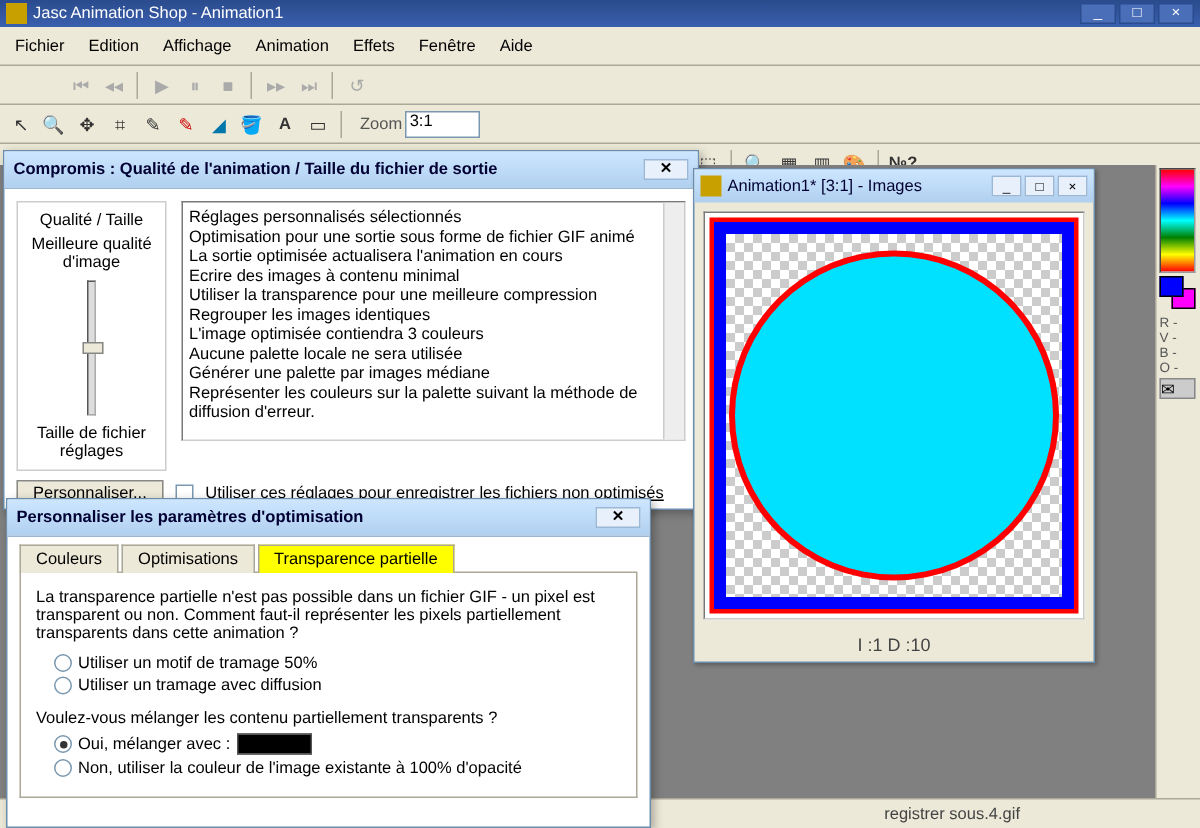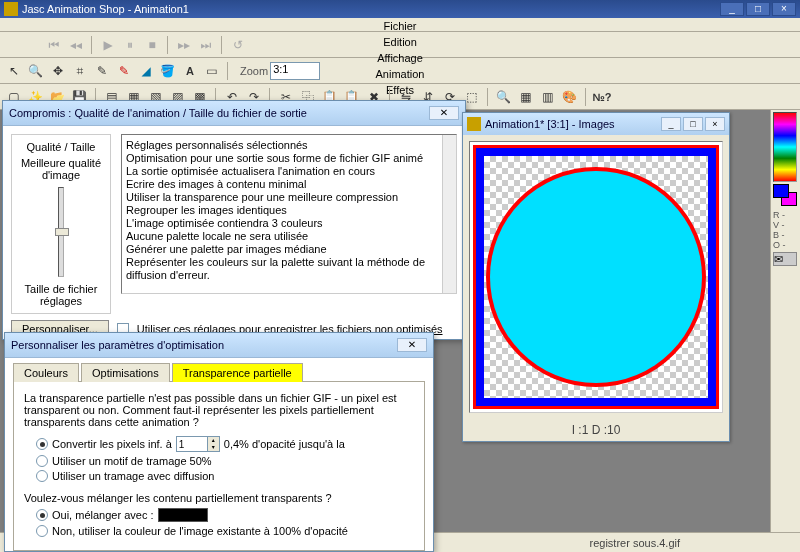--- a/index.html
+++ b/index.html
@@ -6,21 +6,21 @@
 body { width: 800px; height: 552px; background: #888; overflow: hidden; position: relative; }
 
 
 .titlebar { height: 18px; background: linear-gradient(#2a4b8d,#3a5fad); color: #fff; display: flex; align-items: center; padding: 0 4px; }
 .titlebar .icon { width: 14px; height: 14px; background: #c8a000; margin-right: 4px; }
 .titlebar .ttl { flex: 1; font-size: 11px; }
 .titlebar .ctrls { display: flex; gap: 2px; }
 .titlebar .ctrls div { width: 24px; height: 14px; background: #4a6fb8; border: 1px solid #2a4b8d; text-align: center; line-height: 12px; font-size: 10px; color: #fff; }
 
 
-.menubar { height: 14px; background: #ece9d8; display: flex; align-items: center; padding: 0 2px; border-bottom: 1px solid #aca899; flex-direction: column; }
+.menubar { height: 26px; background: #ece9d8; display: flex; align-items: center; padding: 0 2px; border-bottom: 1px solid #aca899; }
 .menubar span { padding: 2px 8px; }
 
 
 .toolbar { height: 26px; background: #ece9d8; display: flex; align-items: center; padding: 0 4px; gap: 2px; border-bottom: 1px solid #aca899; }
 .tb-btn { width: 20px; height: 20px; border: 1px solid transparent; display: inline-flex; align-items: center; justify-content: center; font-size: 12px; color: #333; }
 .tb-btn.disabled { color: #aaa; }
 .tb-sep { width: 2px; height: 18px; border-left: 1px solid #aca899; margin: 0 3px; }
 .zoom-lbl { margin-left: 6px; color: #555; }
 .zoom-sel { width: 50px; height: 18px; border: 1px solid #7a98af; background: #fff; padding: 0 2px; }
 
@@ -31,21 +31,21 @@
 .palette { position: absolute; right: 0; top: 110px; width: 30px; bottom: 0; background: #ece9d8; border-left: 1px solid #aca899; padding: 2px; }
 .palette .rainbow { width: 24px; height: 70px; background: linear-gradient(to bottom, red, magenta, blue, cyan, green, yellow, red); margin-bottom: 2px; border: 1px inset #999; }
 .palette .fgbg { width: 24px; height: 22px; position: relative; margin-bottom: 4px; }
 .palette .fg { width: 16px; height: 14px; background: #0000ff; border: 1px solid #000; position: absolute; left: 0; top: 0; }
 .palette .bg { width: 16px; height: 14px; background: #ff00ff; border: 1px solid #000; position: absolute; right: 0; bottom: 0; }
 .palette .chars { font-size: 9px; color: #555; line-height: 10px; }
 .palette .mail { width: 24px; height: 14px; background: #ccc; border: 1px solid #888; margin-top: 2px; }
 
 
 .dlg { position: absolute; background: #fff; border: 1px solid #6b8eae; box-shadow: 2px 2px 6px rgba(0,0,0,.3); }
-.dlg-title { height: 22px; background: linear-gradient(#cde6ff,#b0d0f0); display: flex; align-items: center; padding: 12px 6px; border-bottom: 1px solid #9bb8d6; }
+.dlg-title { height: 22px; background: linear-gradient(#cde6ff,#b0d0f0); display: flex; align-items: center; padding: 12px 6px; border-bottom: 1px solid #9bb8d6; font-weight: bold; }
 .dlg-title .t { flex: 1; font-size: 11px; color: #003; }
 .dlg-title .x { width: 30px; height: 14px; border: 1px solid #9bb8d6; text-align: center; line-height: 12px; margin-left: 4px; background: #e8f0fb; font-size: 10px; }
 .dlg-body { padding: 8px; color: #000; }
 
 
 .dlg-compromise { left: 2px; top: 100px; width: 464px; height: 240px; }
 .comp-row { display: flex; gap: 10px; }
 .comp-left { width: 100px; border: 1px groove #ccc; padding: 6px 4px; display: flex; flex-direction: column; align-items: center; font-size: 10px; text-align: center; }
 .slider-v { width: 6px; height: 90px; background: #ddd; border: 1px inset #aaa; margin: 6px 0; position: relative; }
 .slider-v .thumb { position: absolute; left: -4px; top: 40px; width: 14px; height: 8px; background: #ece9d8; border: 1px solid #888; }
@@ -240,32 +240,20 @@
   </div>
   <div class="dlg-body" style="padding:4px 8px">
     <div class="tabs">
       <div class="tab">Couleurs</div>
       <div class="tab">Optimisations</div>
       <div class="tab active hl">Transparence partielle</div>
     </div>
     <div class="tab-content">
       <div style="margin-bottom:8px">La transparence partielle n'est pas possible dans un fichier GIF - un pixel est transparent ou non. Comment faut-il représenter les pixels partiellement transparents dans cette animation ?</div>
       <div class="radio-row">
-        <span class="radio sel"></span>
-        <span>Convertir les pixels inf. à</span>
-        <span class="spin">
-          <input value="1" style="">
-          <span class="btns">
-              <div>▴</div>
-              <div>▾</div>
-            </span>
-        </span>
-        <span>0,4% d'opacité jusqu'à la</span>
-      </div>
-      <div class="radio-row">
         <span class="radio"></span>
         <span>Utiliser un motif de tramage 50%</span>
       </div>
       <div class="radio-row">
         <span class="radio"></span>
         <span>Utiliser un tramage avec diffusion</span>
       </div>
       <div style="margin:10px 0 4px">Voulez-vous mélanger les contenu partiellement transparents ?</div>
       <div class="radio-row">
         <span class="radio sel"></span>

